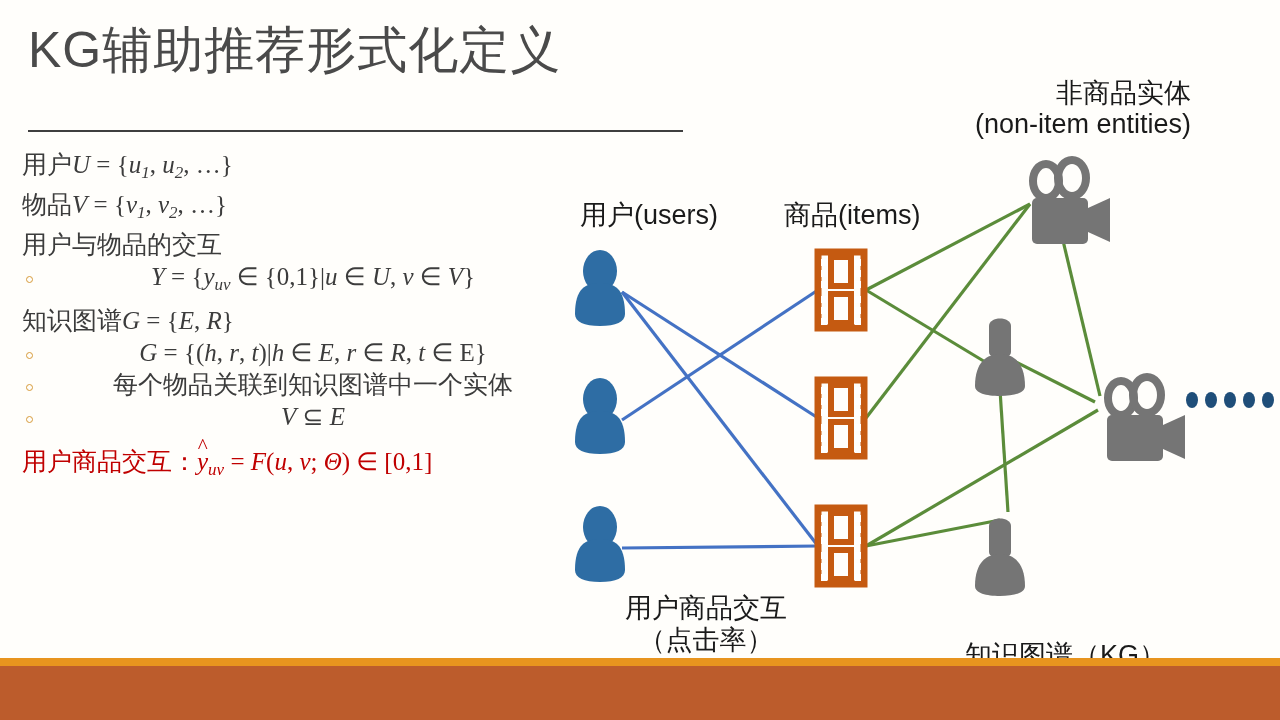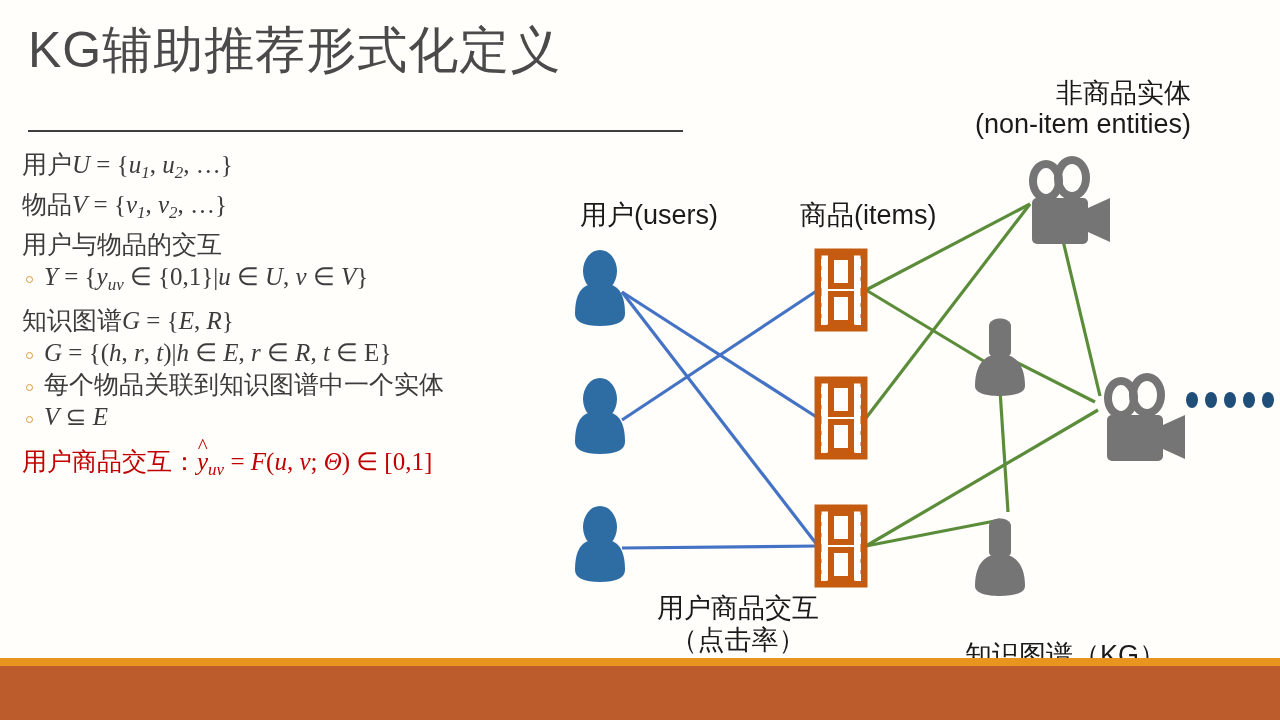--- a/index.html
+++ b/index.html
@@ -29,21 +29,21 @@
   .line{
     font-family:"Liberation Serif", serif;
     color:#3c3c3c;
     font-size:25px;
     line-height:1.0;
     margin-bottom:11px;
     white-space:nowrap;
   }
   .line.tight{margin-bottom:7px;}
   .line.gap{margin-bottom:16px;}
-  .bullet{position:relative;padding-left:22px;}
+  .bullet{position:relative;padding-left:22px;text-align:center;}
   .bullet .dot{
     position:absolute;left:4px;top:12px;
     width:7px;height:7px;border-radius:50%;
     border:1.6px solid #d79b3a;background:transparent;
     box-sizing:border-box;
   }
   .mi{font-style:italic;font-family:"Liberation Serif", serif;}
   .sub{font-size:0.68em;vertical-align:-0.28em;font-style:italic;}
   .red{color:#c00000;}
   .redline{
@@ -60,23 +60,23 @@
   .diagram{position:absolute;left:560px;top:60px;width:720px;height:620px;}
   svg.net{position:absolute;left:0;top:0;width:720px;height:620px;overflow:visible;}
 
   .dlabel{
     position:absolute;
     font-family:"Liberation Sans", sans-serif;
     color:#1a1a1a;
     font-size:27px;line-height:1.15;white-space:nowrap;
   }
   .lbl-users{left:20px;top:140px;}
-  .lbl-items{left:240px;top:140px;}
+  .lbl-items{left:224px;top:140px;}
   .lbl-nonitem{left:415px;top:18px;text-align:right;}
-  .lbl-interaction{left:65px;top:532px;text-align:center;line-height:1.2;margin-left:32px;}
+  .lbl-interaction{left:65px;top:532px;text-align:center;line-height:1.2;}
   .lbl-kg{left:405px;top:580px;}
 
   
   .bar-thin{position:absolute;left:0;bottom:54px;width:1280px;height:8px;background:#e8941e;}
   .bar-thick{position:absolute;left:0;bottom:0;width:1280px;height:54px;background:#bc5c2c;}
 </style>
 </head>
 <body>
 
 <div class="slide">

